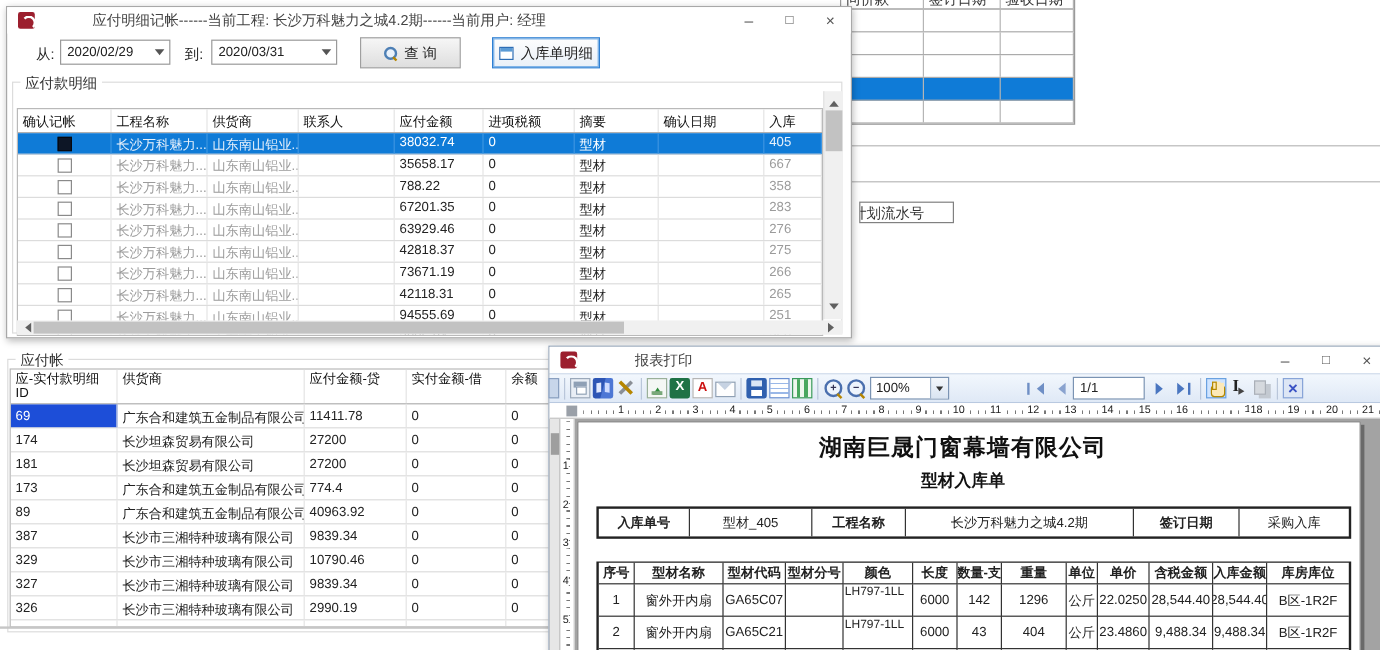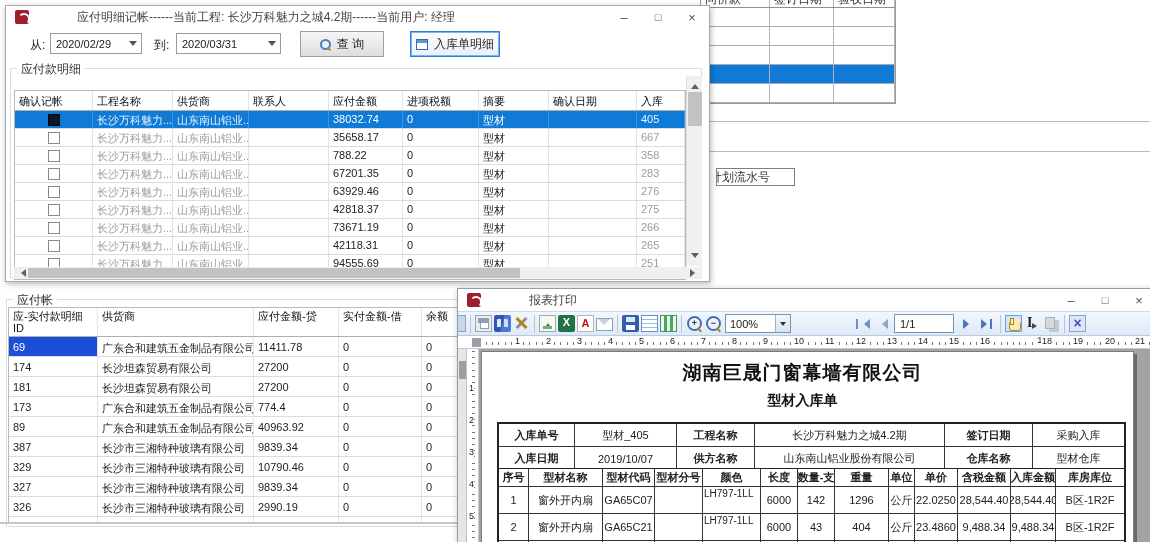--- a/index.html
+++ b/index.html
@@ -618,28 +618,20 @@
       <div id="rp-formtitle">型材入库单</div>
       <div class="rp-grid" id="rp-info">
           <div class="tr">
             <div class="td lab">入库单号</div>
             <div class="td">型材_405</div>
             <div class="td lab">工程名称</div>
             <div class="td">长沙万科魅力之城4.2期</div>
             <div class="td lab">签订日期</div>
             <div class="td">采购入库</div>
           </div>
-          <div class="tr">
-            <div class="td lab">入库日期</div>
-            <div class="td">2019/10/07</div>
-            <div class="td lab">供方名称</div>
-            <div class="td">山东南山铝业股份有限公司</div>
-            <div class="td lab">仓库名称</div>
-            <div class="td">型材仓库</div>
-          </div>
         </div>
       <div class="rp-grid" id="rp-detail">
           <div class="tr hd">
             <div class="td">序号</div>
             <div class="td">型材名称</div>
             <div class="td">型材代码</div>
             <div class="td">型材分号</div>
             <div class="td">颜色</div>
             <div class="td">长度</div>
             <div class="td">数量-支</div>

